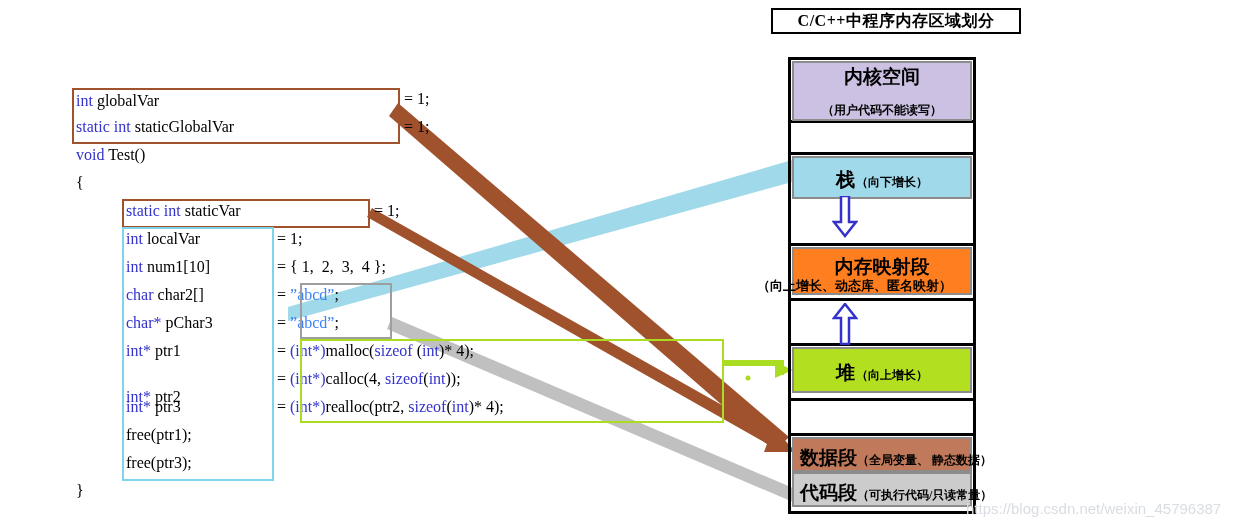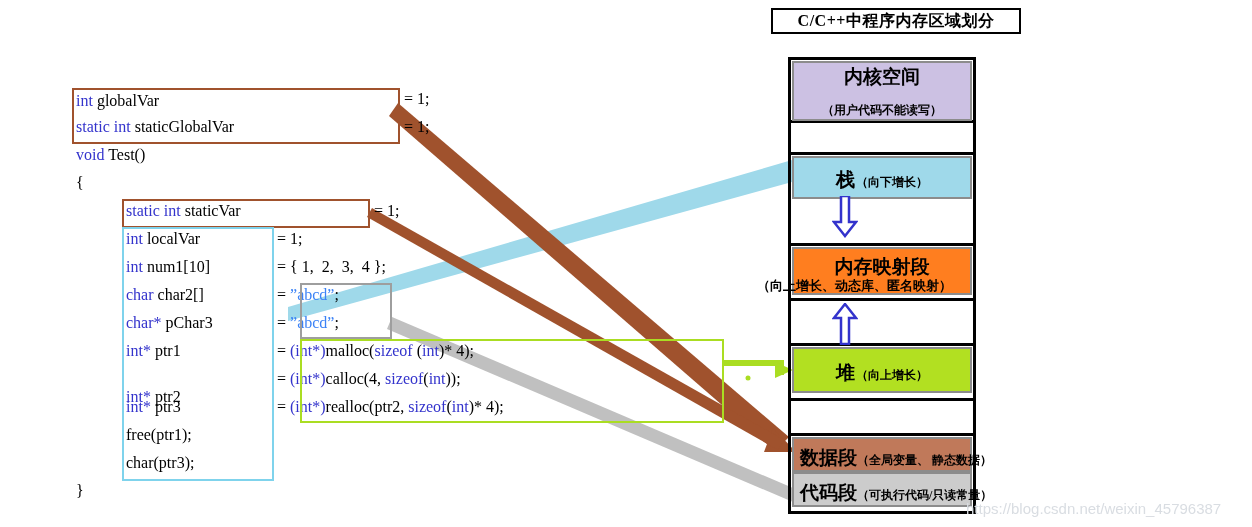--- a/index.html
+++ b/index.html
@@ -171,21 +171,21 @@
     <div class="cl" style="left:76px;  top:174px;"><span class="plain">{</span></div>
     <div class="cl" style="left:126px; top:202px;"><span class="kw">static int</span><span class="plain"> staticVar</span></div>
     <div class="cl" style="left:126px; top:230px;"><span class="kw">int</span><span class="plain"> localVar</span></div>
     <div class="cl" style="left:126px; top:258px;"><span class="kw">int</span><span class="plain"> num1[10]</span></div>
     <div class="cl" style="left:126px; top:286px;text-align:center;"><span class="kw">char</span><span class="plain"> char2[]</span></div>
     <div class="cl" style="left:126px; top:314px;"><span class="kw">char*</span><span class="plain"> pChar3</span></div>
     <div class="cl" style="left:126px; top:342px;"><span class="kw">int*</span><span class="plain"> ptr1</span></div>
     <div class="cl" style="left:126px; top:370px;margin-top:18px;"><span class="kw">int*</span><span class="plain"> ptr2</span></div>
     <div class="cl" style="left:126px; top:398px;"><span class="kw">int*</span><span class="plain"> ptr3</span></div>
     <div class="cl" style="left:126px; top:426px;"><span class="plain">free(ptr1);</span></div>
-    <div class="cl" style="left:126px; top:454px;"><span class="plain">char(ptr3);</span></div>
+    <div class="cl" style="left:126px; top:454px;"><span class="plain">free(ptr3);</span></div>
     <div class="cl" style="left:76px;  top:482px;"><span class="plain">}</span></div>
 
     <div class="cl" style="left:404px; top:90px;"><span class="plain">= 1;</span></div>
     <div class="cl" style="left:404px; top:118px;"><span class="plain">= 1;</span></div>
     <div class="cl" style="left:374px; top:202px;"><span class="plain">= 1;</span></div>
     <div class="cl" style="left:277px; top:230px;"><span class="plain">= 1;</span></div>
     <div class="cl" style="left:277px; top:258px;"><span class="plain">= { 1,  2,  3,  4 };</span></div>
     <div class="cl" style="left:277px; top:286px;"><span class="plain">= </span><span class="str">”abcd”</span><span class="plain">;</span></div>
     <div class="cl" style="left:277px; top:314px;"><span class="plain">= </span><span class="str">”abcd”</span><span class="plain">;</span></div>
     <div class="cl" style="left:277px; top:342px;"><span class="plain">= </span><span class="kw">(int*)</span><span class="plain">malloc(</span><span class="kw">sizeof</span><span class="plain"> (</span><span class="kw">int</span><span class="plain">)* 4);</span></div>

